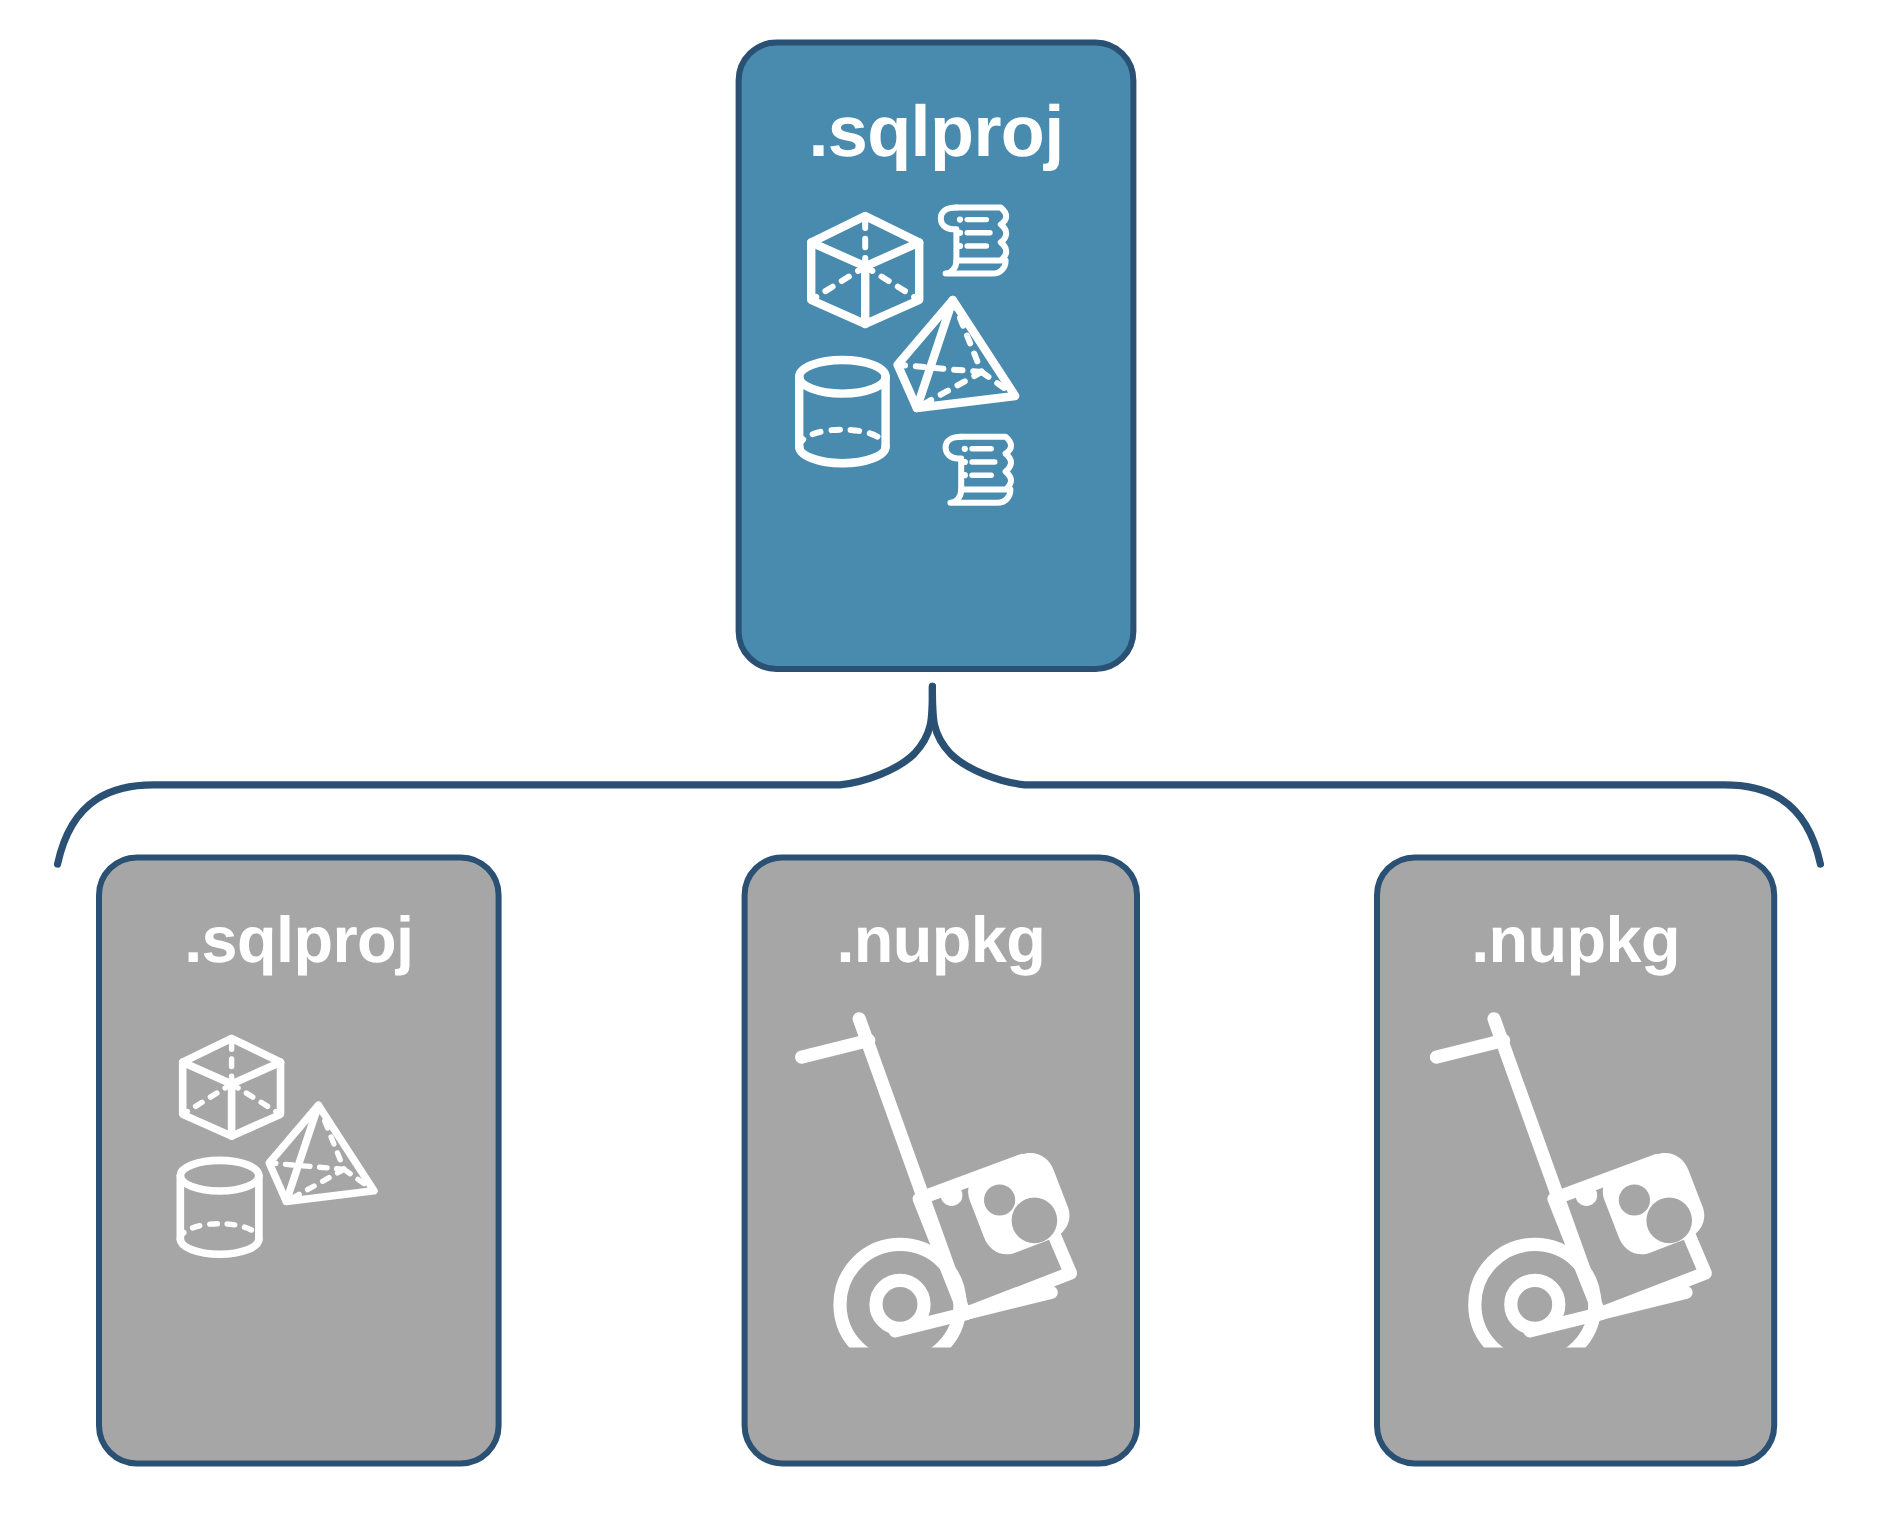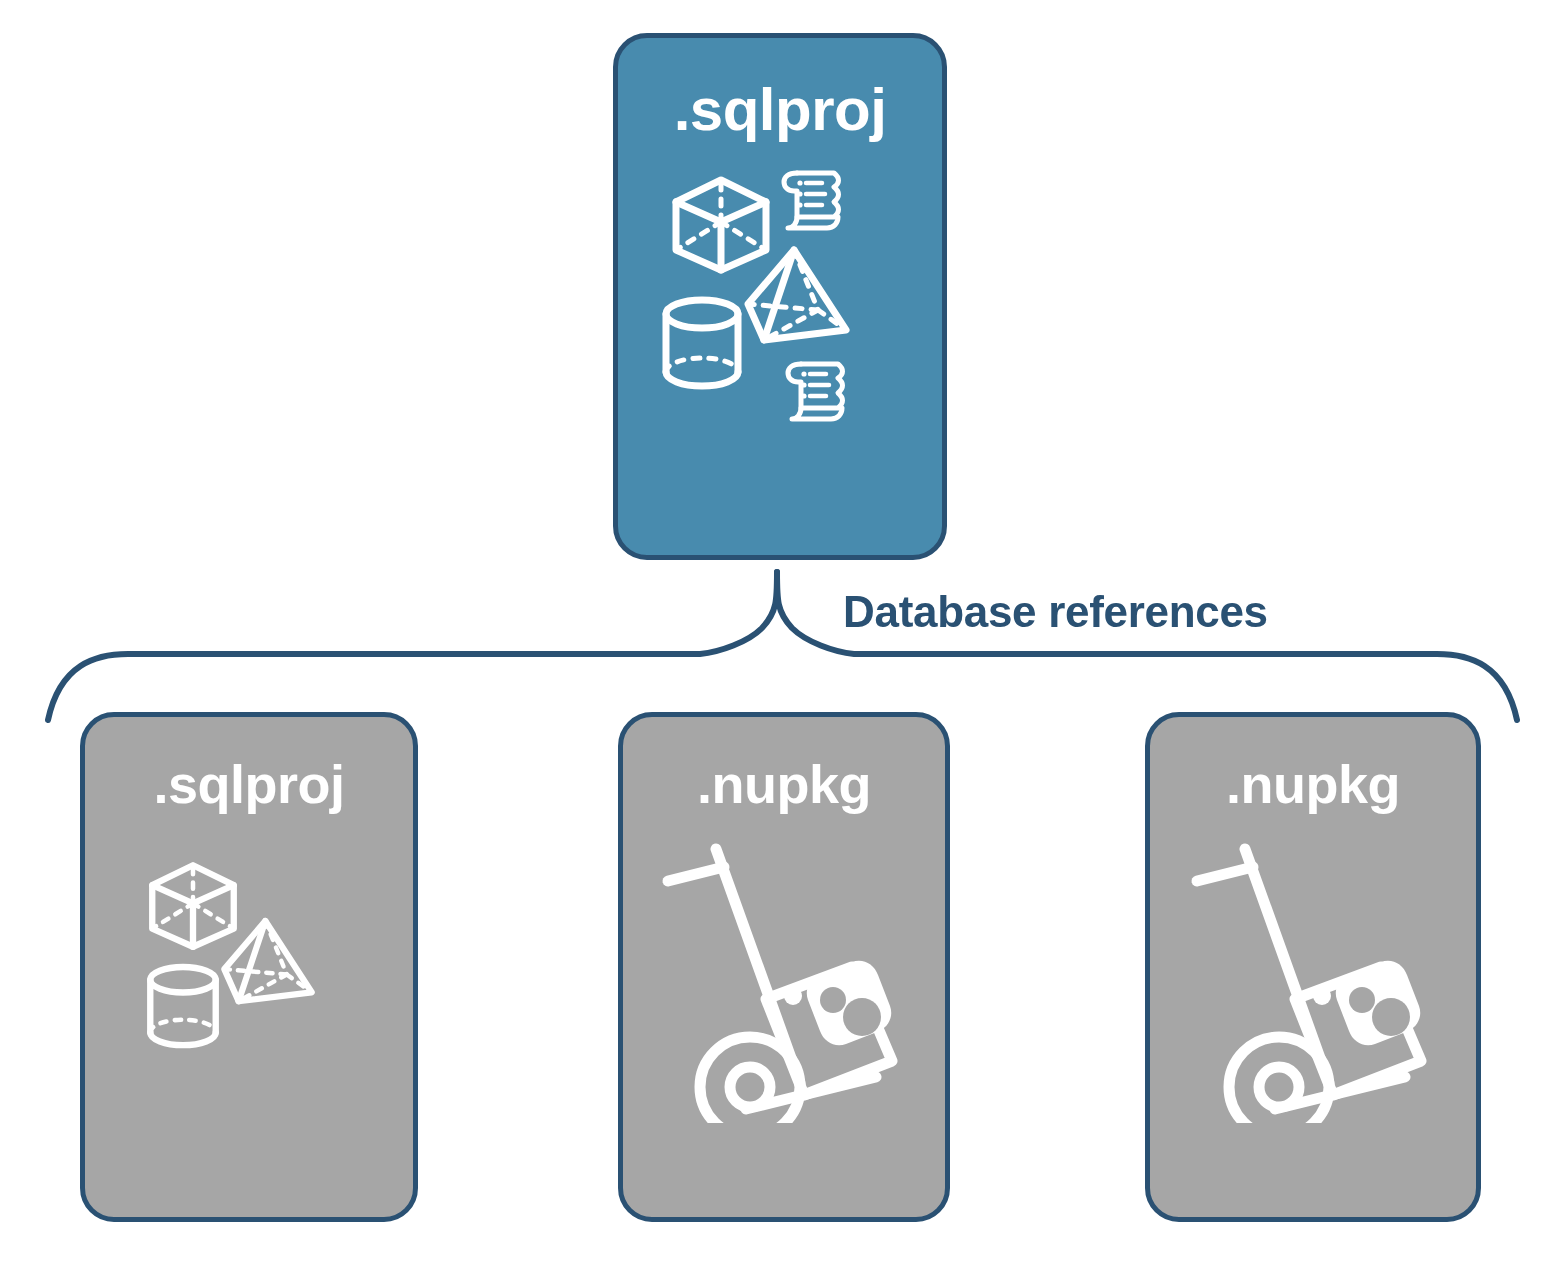--- a/index.html
+++ b/index.html
@@ -192,21 +192,20 @@
              C748 82 720 92 700 94
              L128 94
              C96 94 60 104 48 160" fill="none" stroke="#2a5173" stroke-width="6" stroke-linecap="round"></path>
     <path d="M777 12
              C777 40 777 52 792 68
              C806 82 834 92 854 94
              L1437 94
              C1469 94 1505 104 1517 160" fill="none" stroke="#2a5173" stroke-width="6" stroke-linecap="round"></path>
   </svg>
 
-  <div id="bracket-label">Database references</div>
 
   <div class="card secondary" id="card-sqlproj-ref">
     <div class="card-title">.sqlproj</div>
     <div class="icon-area">
 
       <svg width="96" height="94" viewBox="0 0 106 102" style="left:26px; top:36px;">
         <g fill="none" stroke="#ffffff" stroke-width="7" stroke-linejoin="round" stroke-linecap="round">
           <path d="M8 28 L53 6 L98 28 L98 76 L53 96 L8 76 Z"></path>
           <path d="M8 28 L53 48 L98 28"></path>
           <path d="M53 48 L53 96"></path>

